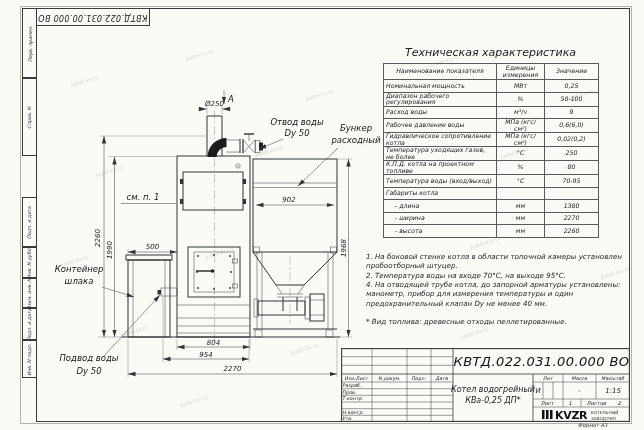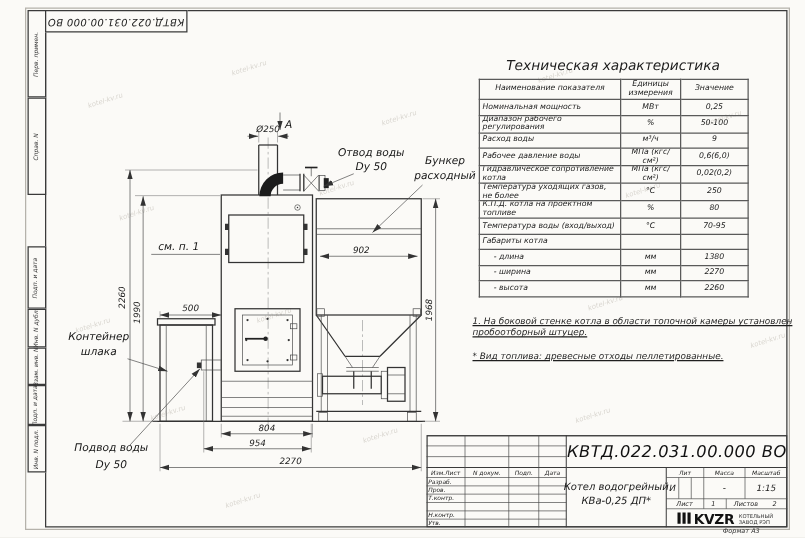--- a/index.html
+++ b/index.html
@@ -10,21 +10,21 @@
   .strip{left:22px;width:15px;border:1px solid #3a3a3a;box-sizing:border-box;display:flex;align-items:center;justify-content:center;background:#fbfaf7;}
   .strip span{transform:rotate(-90deg);white-space:nowrap;font-size:4.8px;font-style:italic;color:#333;}
   .docbox{left:36px;top:8px;width:114px;height:18px;border:1px solid #3a3a3a;box-sizing:border-box;display:flex;align-items:center;justify-content:center;background:#fbfaf7;}
   .docbox span{transform:rotate(180deg);font-size:8px;font-style:italic;letter-spacing:.3px;color:#222;white-space:nowrap;}
   .tbl-title{left:383px;top:46px;width:215px;text-align:center;font-size:11px;font-style:italic;color:#1c1c1c;}
   table.tech{position:absolute;left:383px;top:63px;width:215px;border-collapse:collapse;table-layout:fixed;background:transparent;}
   .tech td,.tech th{border:0.6px solid #5a5a5a;font-size:6.2px;font-style:italic;font-weight:normal;line-height:1.05;padding:0 2px;height:11.5px;color:#222;overflow:hidden;}
   .tech th{height:15px;text-align:center;}
   .tech .c{text-align:center;}
   .tech .ind{padding-left:11px;}
-  .notes{left:378px;top:252px;width:261px;font-size:7.1px;font-style:italic;line-height:1.32;color:#1f1f1f;text-decoration:underline;}
+  .notes{left:366px;top:252px;width:261px;font-size:7.1px;font-style:italic;line-height:1.32;color:#1f1f1f;}
   .notes .fuel{margin-top:9px;}
   .fmt{left:556px;top:422px;width:74px;text-align:center;font-size:5.2px;font-style:italic;color:#333;}
   .wm{position:absolute;font-size:5.5px;color:#b8b3aa;opacity:.5;transform:rotate(-18deg);font-style:italic;white-space:nowrap;}
   
   .ln{stroke:#333;stroke-width:1;fill:none}
   .tn{stroke:#4a4a4a;stroke-width:.55;fill:none}
   .dim{stroke:#4a4a4a;stroke-width:.55;fill:none}
   .ext{stroke:#7a7a7a;stroke-width:.45;fill:none}
   .cl{stroke:#8a8a8a;stroke-width:.45;fill:none;stroke-dasharray:9 2.5 2 2.5}
   .dt{font-size:7px;font-style:italic;fill:#222;font-family:"DejaVu Sans",sans-serif;}
@@ -338,20 +338,22 @@
     <tr>
           <td class="ind">- высота</td>
           <td class="c">мм</td>
           <td class="c">2260</td>
         </tr>
   </tbody>
     </table>
 
   <div class="abs notes">
     <div>1. На боковой стенке котла в области топочной камеры установлен пробоотборный штуцер.</div>
+    <div>2. Температура воды на входе 70°С, на выходе 95°С.</div>
+    <div>4. На отводящей трубе котла, до запорной арматуры установлены: манометр, прибор для измерения температуры и один предохранительный клапан Dу не менее 40 мм.</div>
     <div class="fuel">* Вид топлива: древесные отходы пеллетированные.</div>
   </div>
 
   <svg class="abs" style="left:341px;top:348px" width="289" height="74" viewBox="0 0 289 74">
     <rect x=".6" y=".6" width="287.8" height="72.8" fill="#fbfaf7" stroke="#3a3a3a" stroke-width="1.1"></rect>
 
     <line x1="112" y1="0" x2="112" y2="74" class="tb-line" stroke="#3a3a3a" stroke-width=".8"></line>
     <line x1="0" y1="8.7" x2="112" y2="8.7" class="tn"></line>
     <line x1="0" y1="17.3" x2="112" y2="17.3" class="tn"></line>
     <line x1="0" y1="26" x2="112" y2="26" stroke="#3a3a3a" stroke-width=".8"></line>

